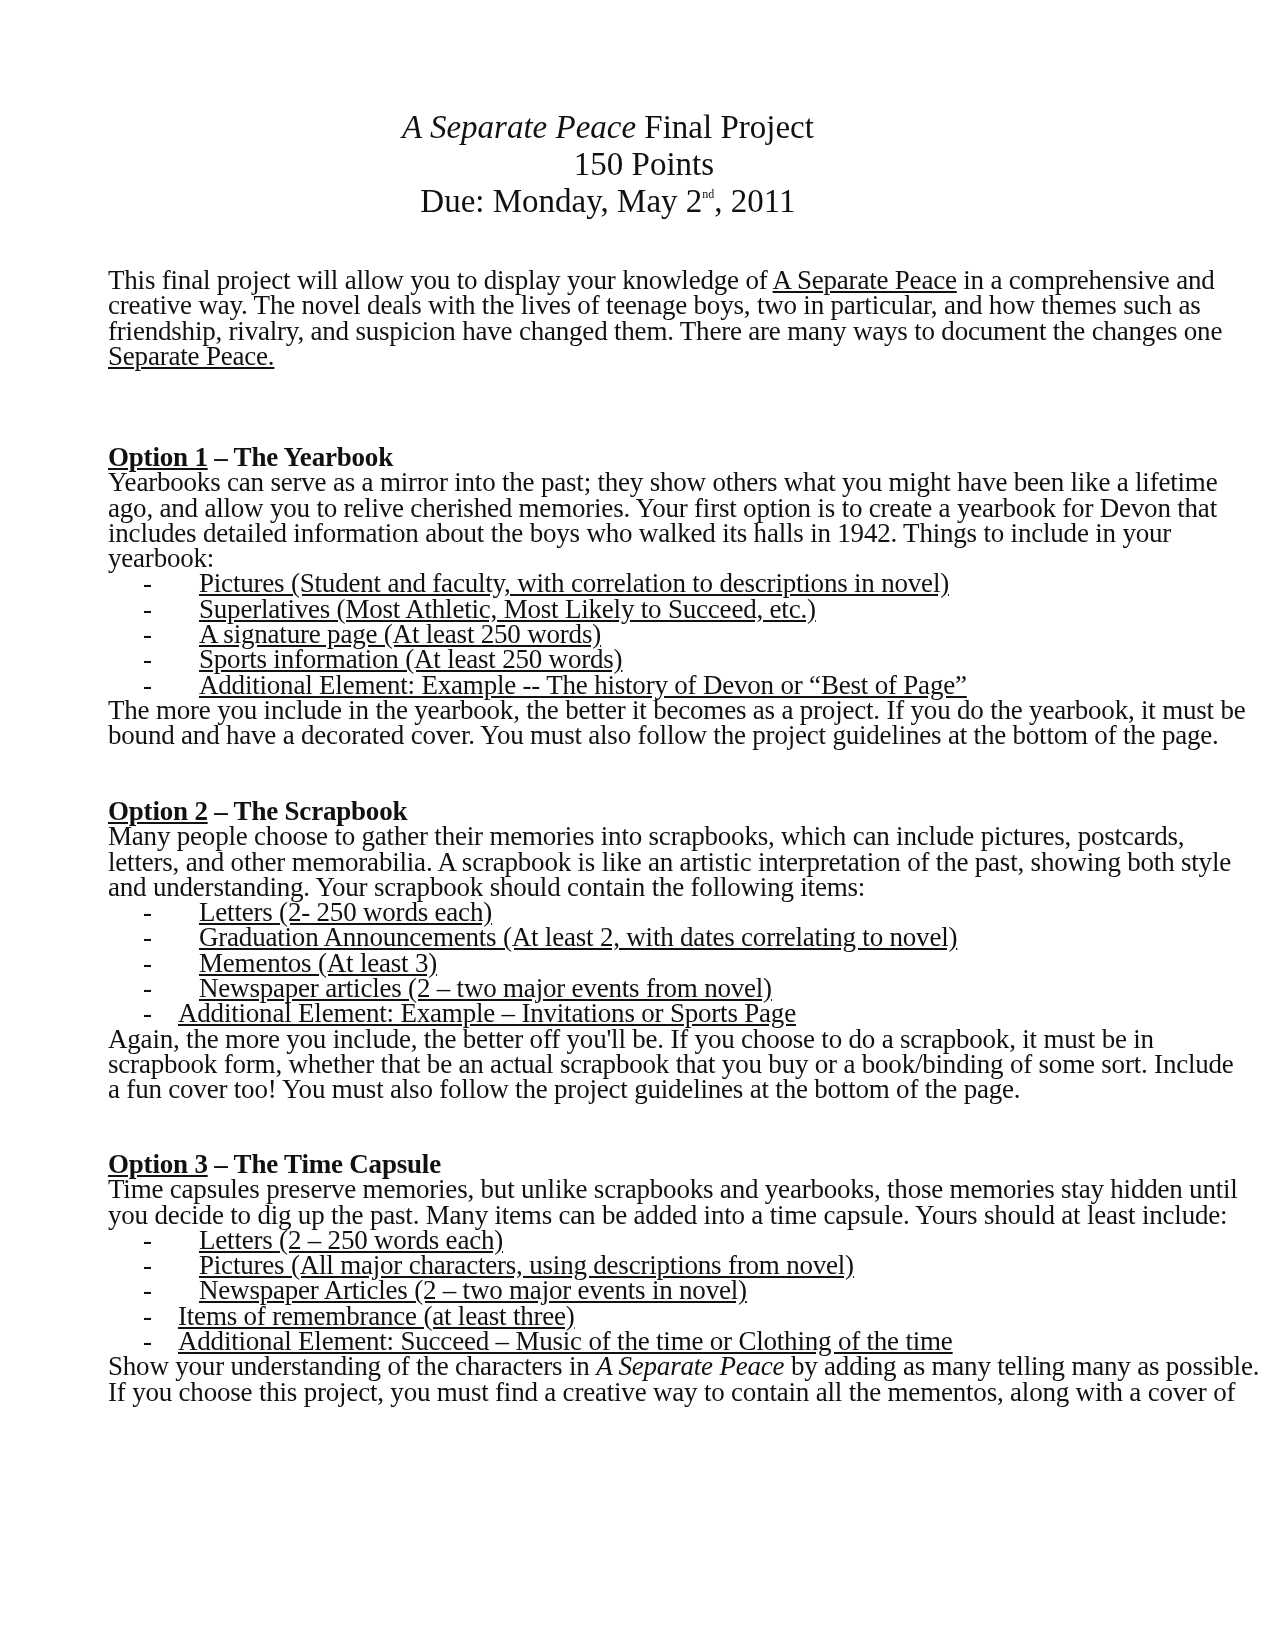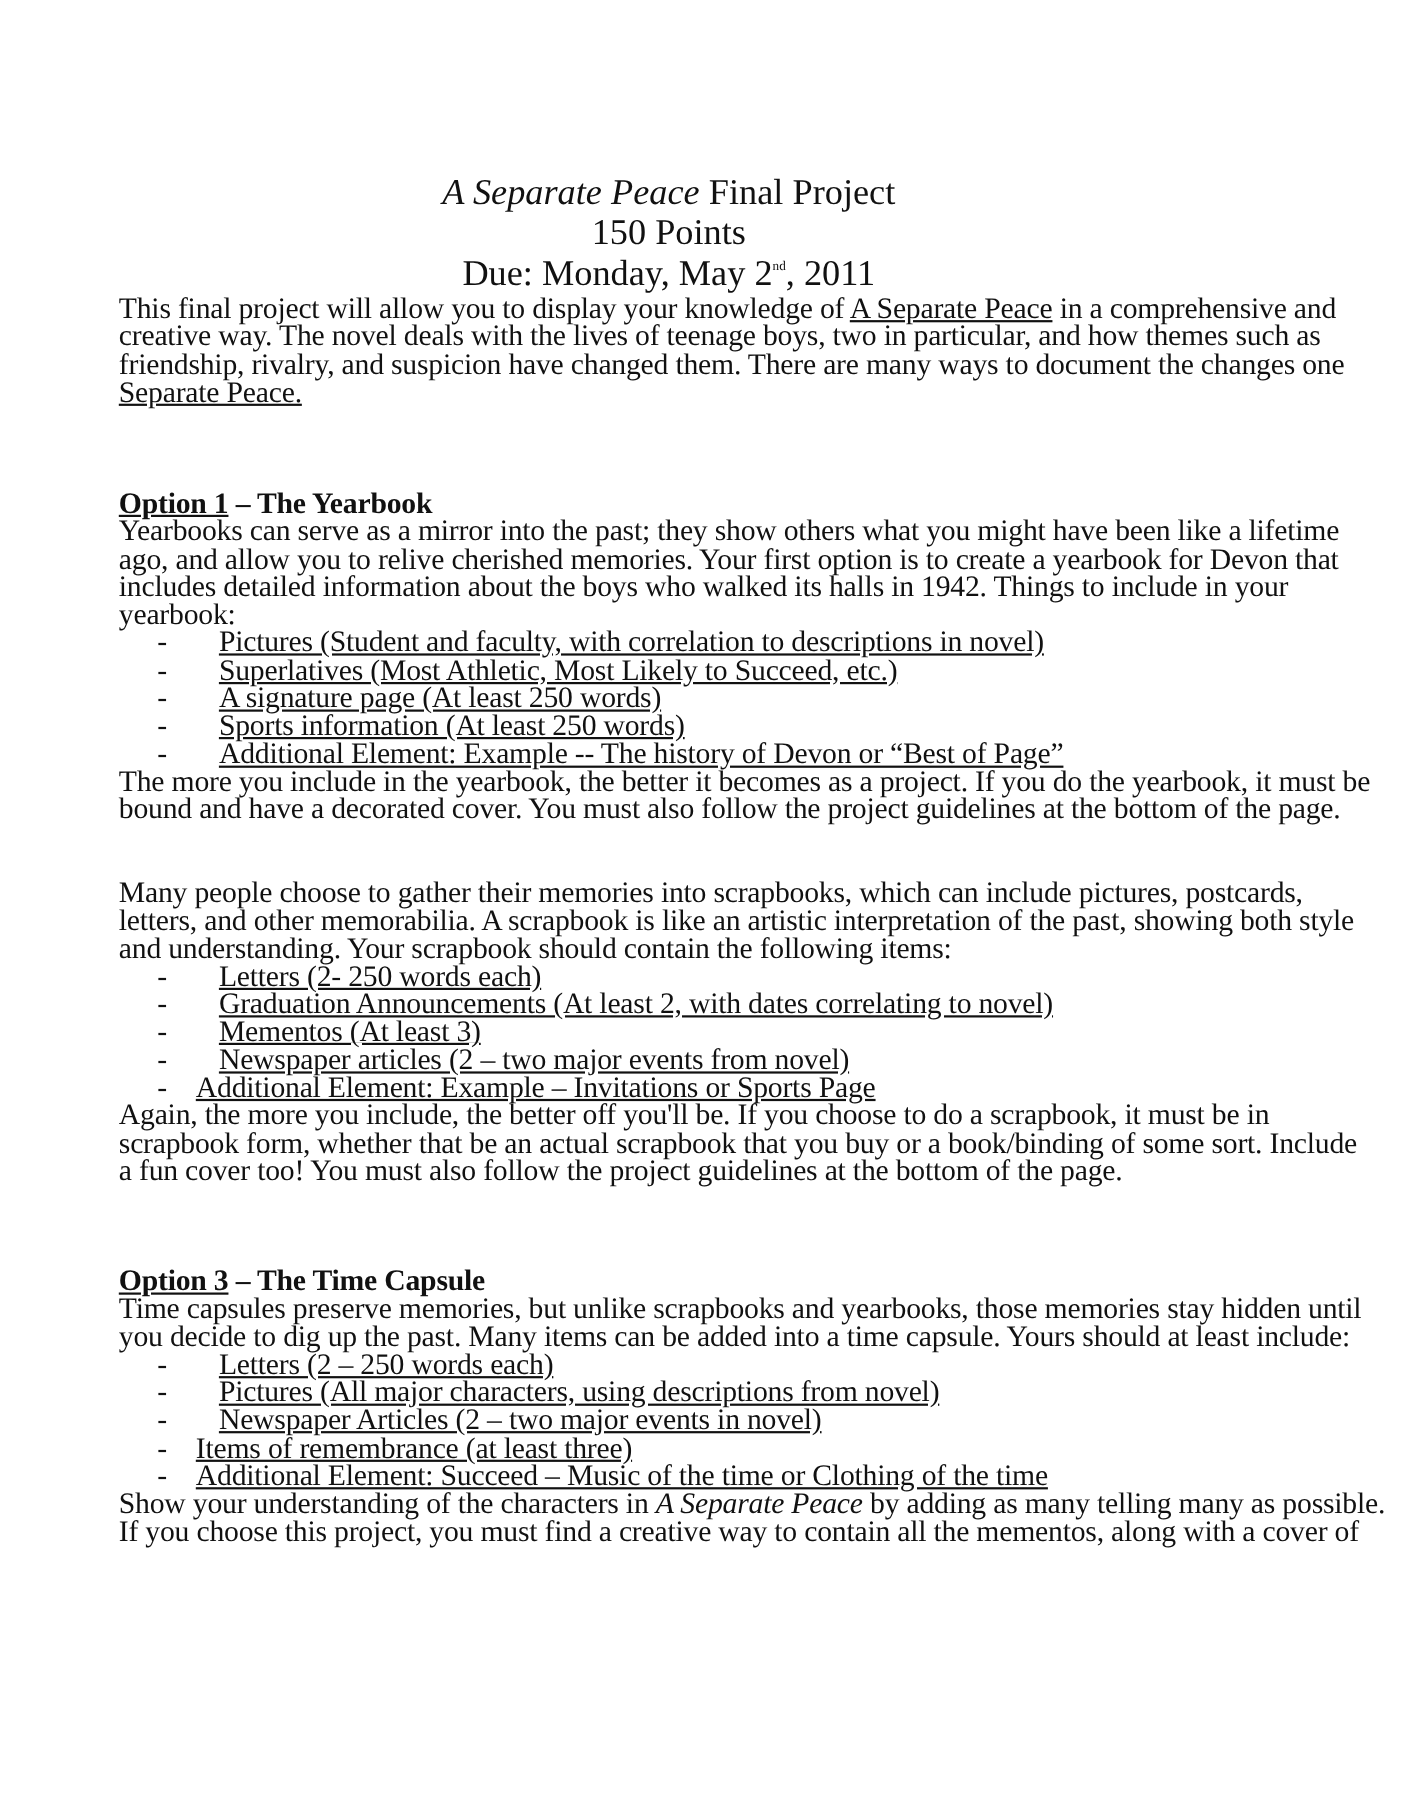--- a/index.html
+++ b/index.html
@@ -1,20 +1,20 @@
 <!DOCTYPE html>
 <html><head>
 <meta charset="utf-8">
 <style>
   html, body { margin: 0; padding: 0; background: #ffffff; }
   body { width: 1275px; height: 1650px; position: relative; overflow: hidden;
          font-family: "Liberation Serif", "DejaVu Serif", serif; color: #111; }
   .title { position: absolute; left: 0; width: 1216px; text-align: center;
-           font-size: 33px; line-height: 38px; margin-top: 48px; }
-  .t1 { top: 108px; } .t2 { top: 145px; } .t3 { top: 182px; }
+           font-size: 33px; line-height: 38px; }
+  .t1 { top: 108px; } .t2 { top: 145px; padding-left: 36px; } .t3 { top: 182px; }
   .title sup { font-size: 12px; vertical-align: 14px; line-height: 0; }
   .block { position: absolute; left: 108px; width: 1010px; font-size: 27px;
            line-height: 25.3px; letter-spacing: -0.2px; }
   .u { text-decoration: underline; }
   .it { font-style: italic; }
   .heading { font-weight: bold; }
   .li { position: relative; height: 25.3px; white-space: nowrap; }
   .dash { position: absolute; left: 35px; }
   .txt { position: absolute; left: 91px; text-decoration: underline; }
   .li.short .txt { left: 70px; }
@@ -57,20 +57,21 @@
       <span class="txt">Sports information (At least 250 words)</span>
     </div>
     <div class="li">
       <span class="dash">-</span>
       <span class="txt">Additional Element: Example -- The history of Devon or “Best of Page”</span>
     </div>
     <div class="line"><span>The more you include in the yearbook, the better it becomes as a project.  If you do the yearbook, it must be</span></div>
     <div class="line"><span>bound and have a decorated cover.  You must also follow the project guidelines at the bottom of the page.</span></div>
   </div>
 <div class="block" style="top:799px" id="opt1">
+    <div class="line heading"><span class="u">Option 2</span><span> – The Scrapbook</span></div>
     <div class="line">Many people choose to gather their memories into scrapbooks, which can include pictures, postcards,</div>
     <div class="line">letters, and other memorabilia.  A scrapbook is like an artistic interpretation of the past, showing both style</div>
     <div class="line">and understanding.  Your scrapbook should contain the following items:</div>
     <div class="li">
       <span class="dash">-</span>
       <span class="txt">Letters (2- 250 words each)</span>
     </div>
     <div class="li">
       <span class="dash">-</span>
       <span class="txt">Graduation Announcements (At least 2, with dates correlating to novel)</span>

